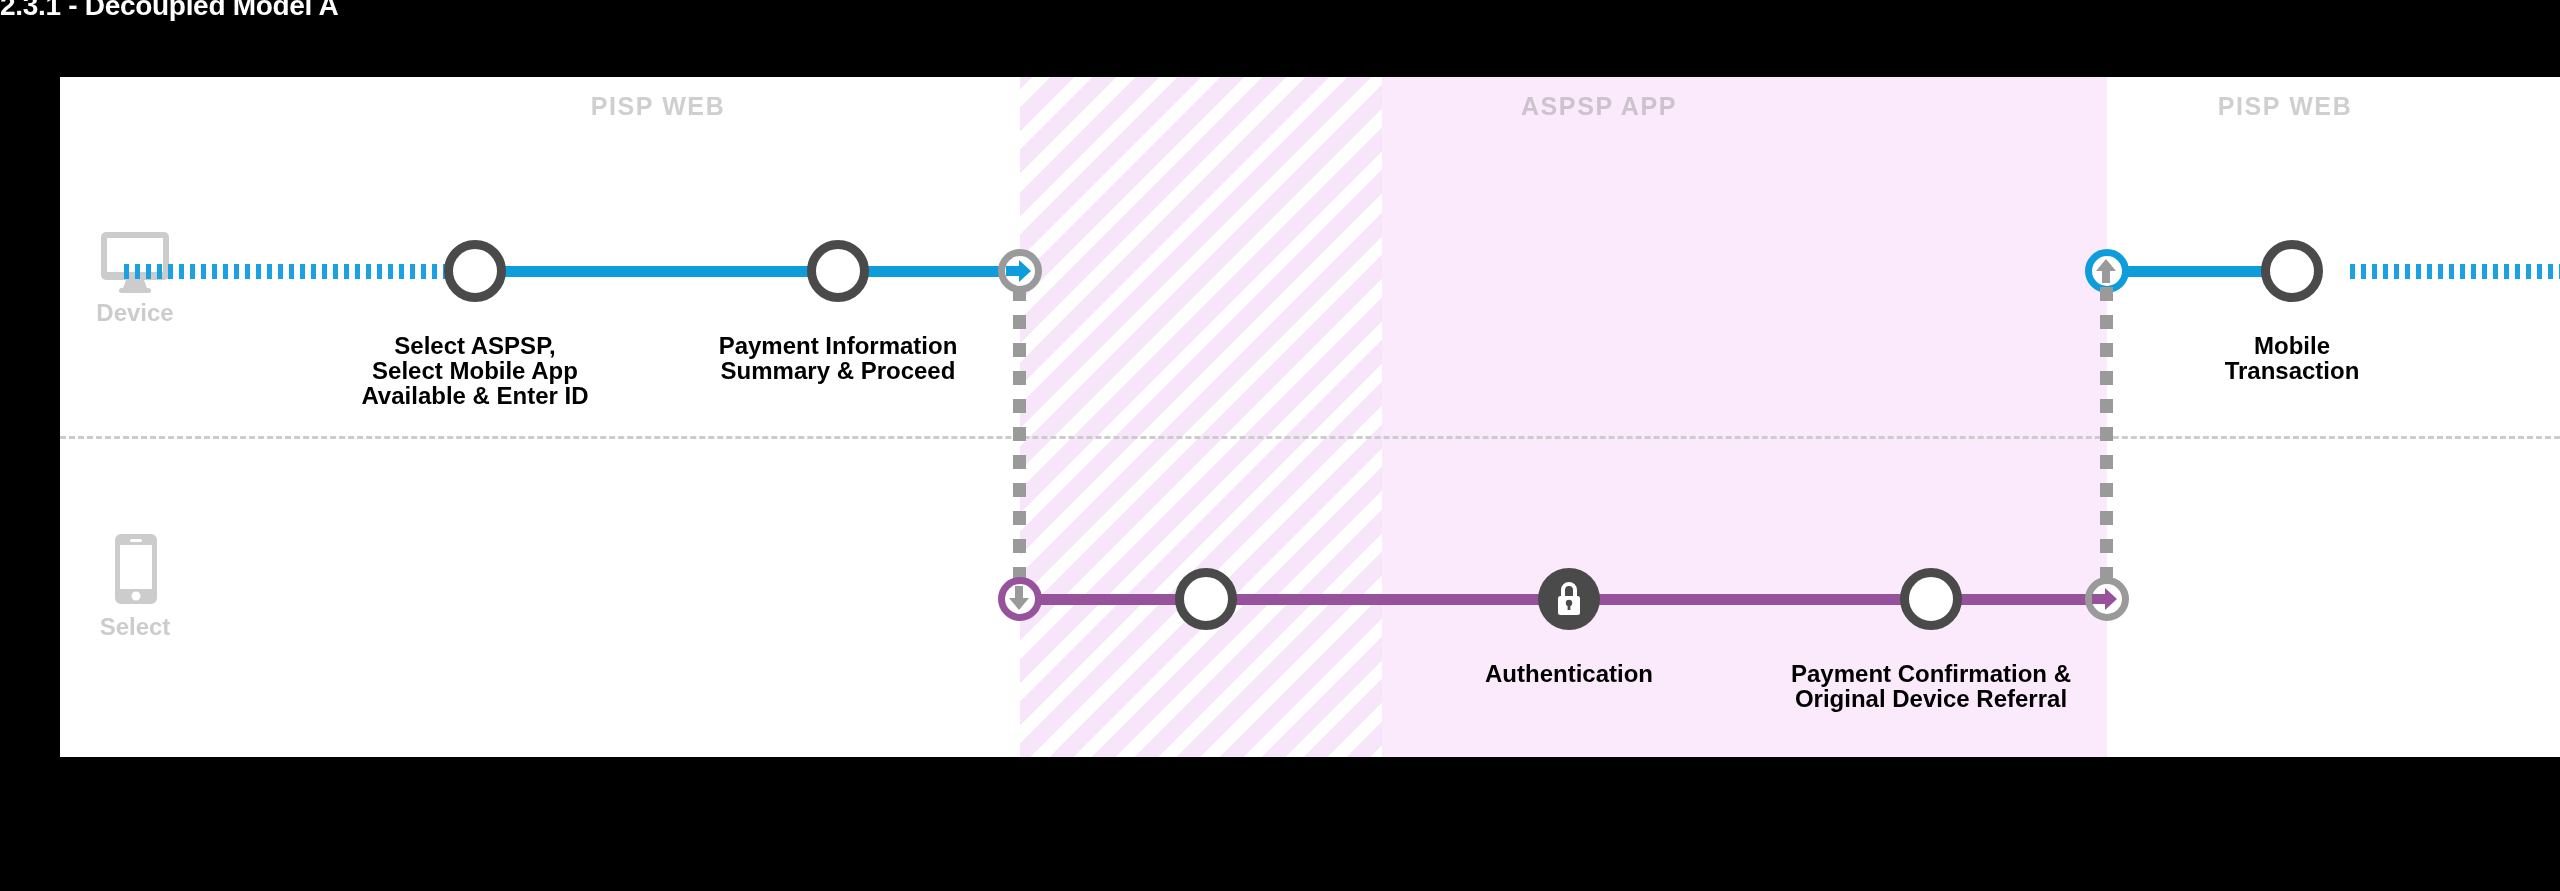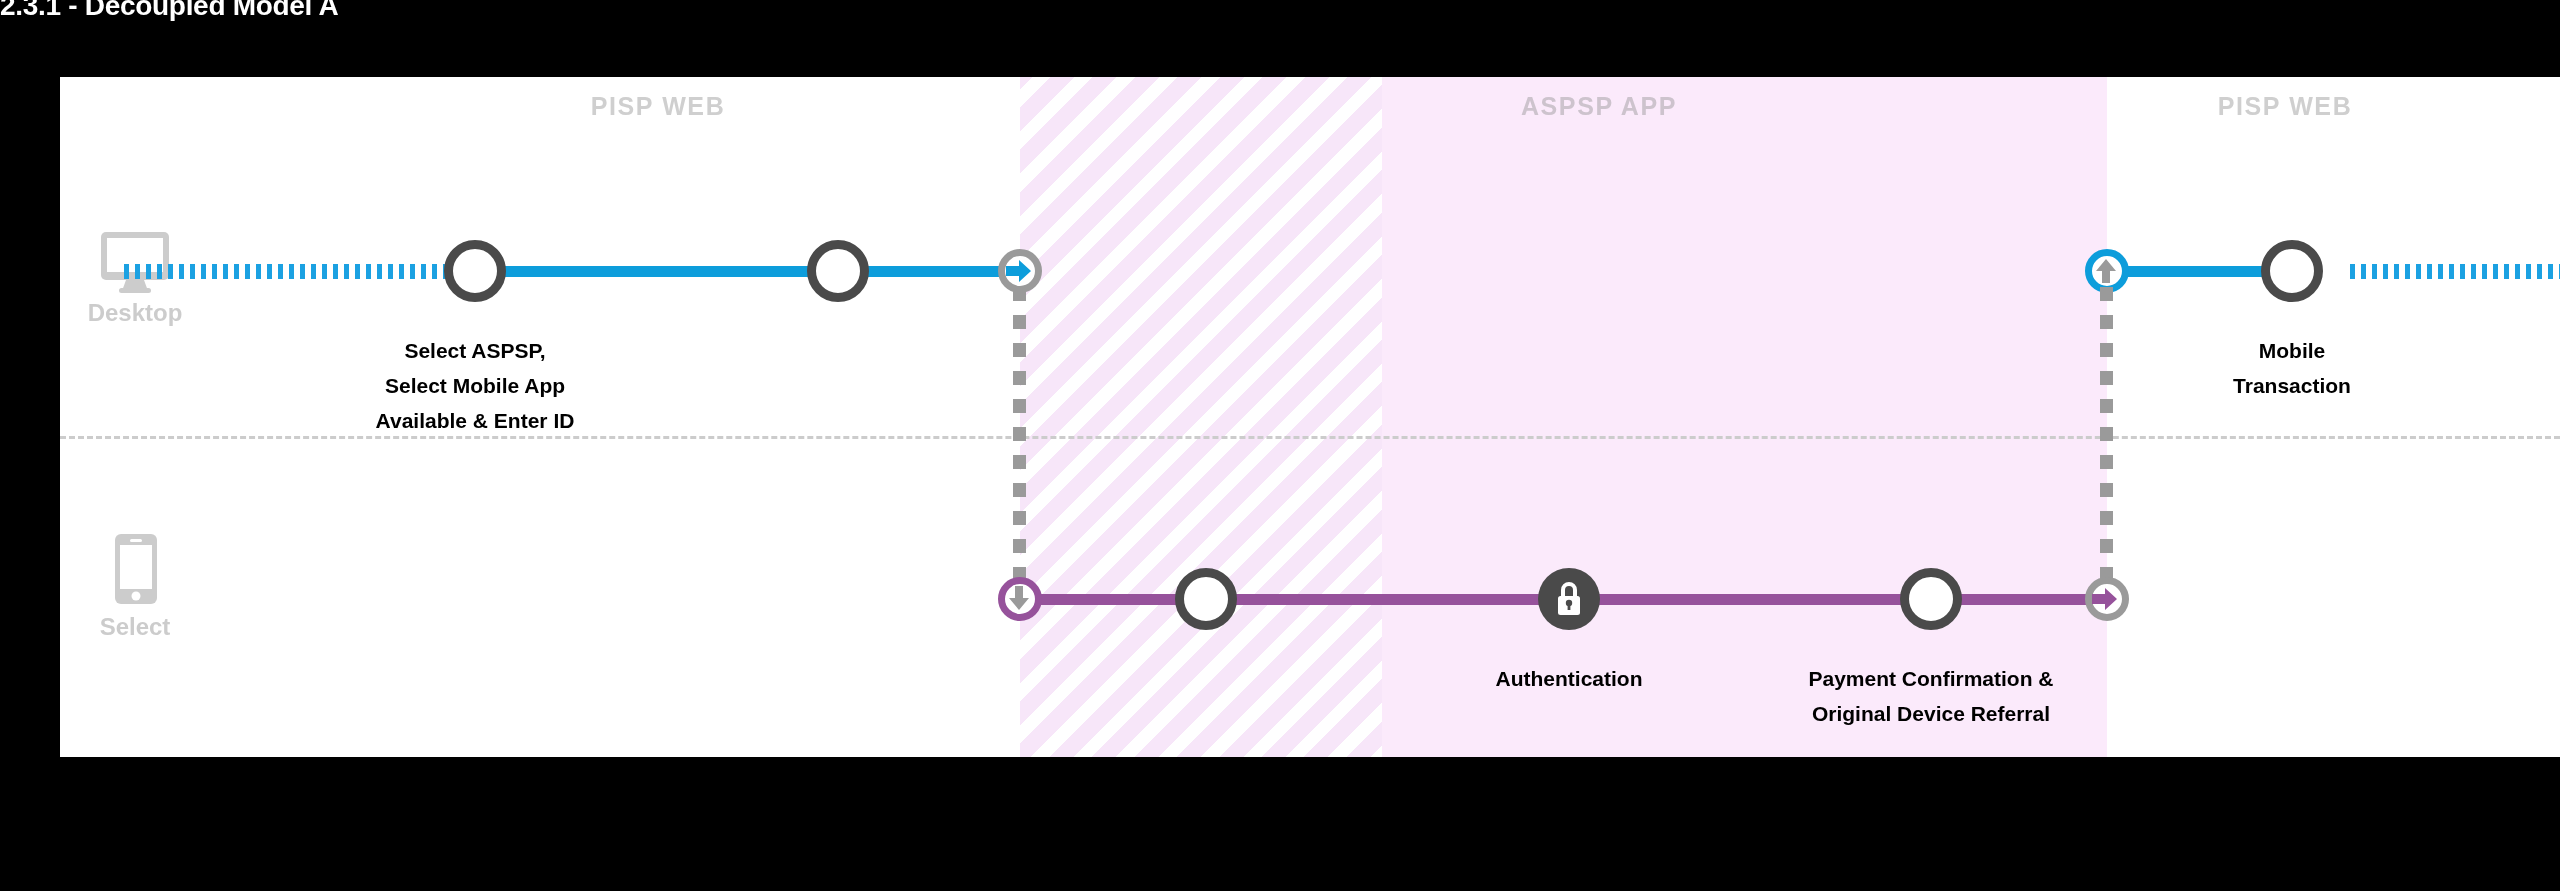--- a/index.html
+++ b/index.html
@@ -92,22 +92,22 @@
   }
   .node-gate{
     width:44px;height:44px;box-sizing:border-box;border-radius:50%;
   }
   .gate-gray{border:7px solid #9a9a9a;background:#ffffff;}
   .gate-blue{border:7px solid #0d9ddb;background:#ffffff;}
   .gate-purple{border:7px solid #96529b;background:#ffffff;}
 
   
   .caption{
-    position:absolute;color:#000000;font-size:21px;font-weight:bold;
-    line-height:35px;text-align:center;white-space:pre-line;
+    position:absolute;color:#000000;font-size:24px;font-weight:bold;
+    line-height:25px;text-align:center;white-space:pre-line;
     transform:translateX(-50%);
   }
 
   
   .arrow-svg{position:absolute;}
 </style>
 </head>
 <body>
 
 <div id="title">2.3.1 - Decoupled Model A</div>
@@ -124,34 +124,36 @@
   <div id="lane-divider"></div>
 
   <div class="device-icon" id="desktop-icon">
     <svg width="70" height="62" viewBox="0 0 70 62">
       <rect x="1" y="0" width="68" height="48" rx="5" fill="#cccccc"></rect>
       <rect x="7" y="6" width="56" height="34" fill="#ffffff"></rect>
       <path d="M26 48 L44 48 L48 59 L22 59 Z" fill="#cccccc"></path>
       <rect x="19" y="56" width="32" height="5" rx="2.5" fill="#cccccc"></rect>
     </svg>
   </div>
-  <div id="desktop-label">Desktop</div>
+  <div id="desktop-label">Device</div>
 
   <div class="line line-dotted-blue" style="left:64px;top:187px;width:354px;"></div>
   <div class="line line-solid-blue" style="left:412px;top:189px;width:365px;"></div>
   <div class="line line-solid-blue" style="left:770px;top:189px;width:205px;"></div>
   <div class="line line-solid-blue" style="left:2058px;top:189px;width:182px;"></div>
   <div class="line line-dotted-blue" style="left:2290px;top:187px;width:212px;"></div>
 
   <div class="node node-ring" style="left:384px;top:163px;"></div>
   <div class="caption" style="left:415px;top:256px;width:330px;">Select ASPSP,
 Select Mobile App
 Available &amp; Enter ID</div>
 
   <div class="node node-ring" style="left:747px;top:163px;"></div>
+  <div class="caption" style="left:778px;top:256px;width:330px;">Payment Information
+Summary &amp; Proceed</div>
 
   <div class="node node-ring" style="left:2201px;top:163px;"></div>
   <div class="caption" style="left:2232px;top:256px;width:330px;">Mobile
 Transaction</div>
 
   <div class="node node-gate gate-gray" style="left:938px;top:172px;"></div>
   <svg class="arrow-svg" style="left:946px;top:183px;" width="26" height="22" viewBox="0 0 26 22">
     <path d="M0 6 L13 6 L13 0 L25 11 L13 22 L13 16 L0 16 Z" fill="#0d9ddb"></path>
   </svg>
 

